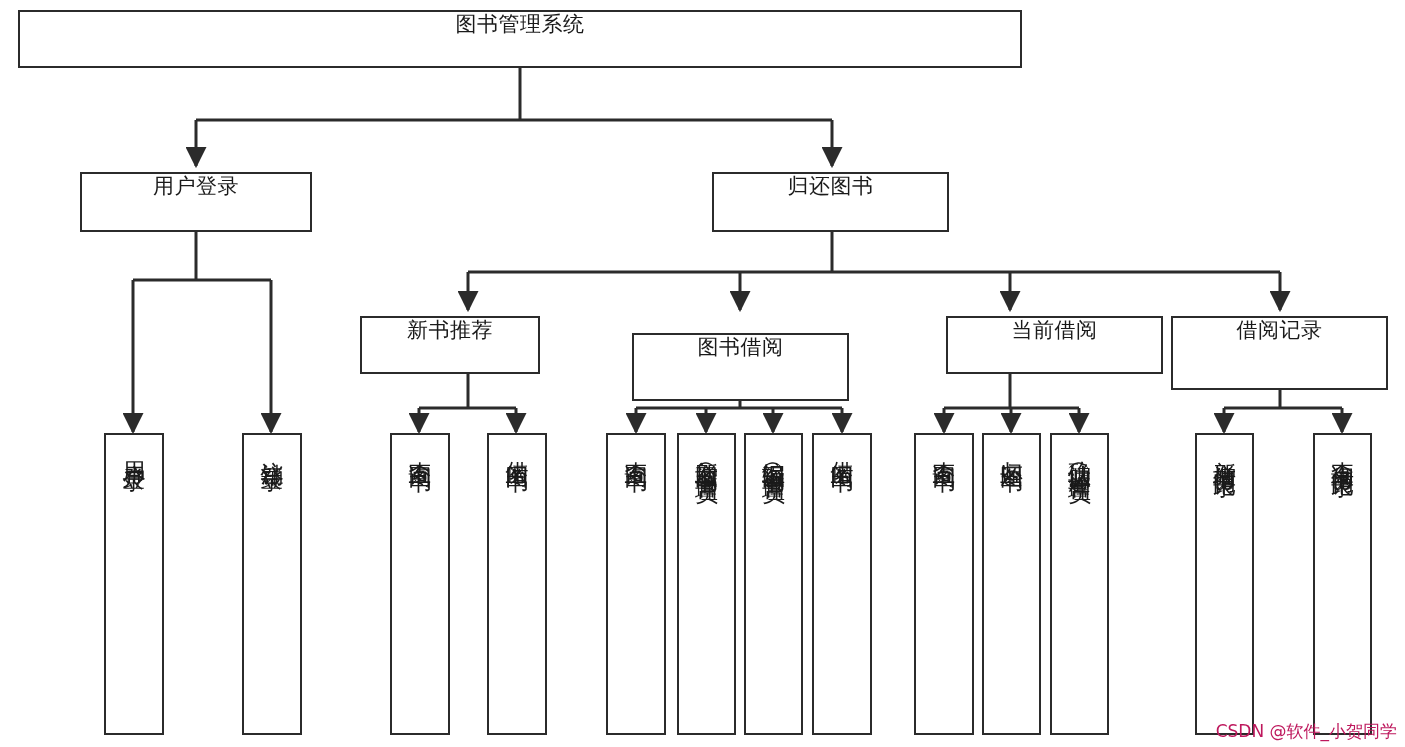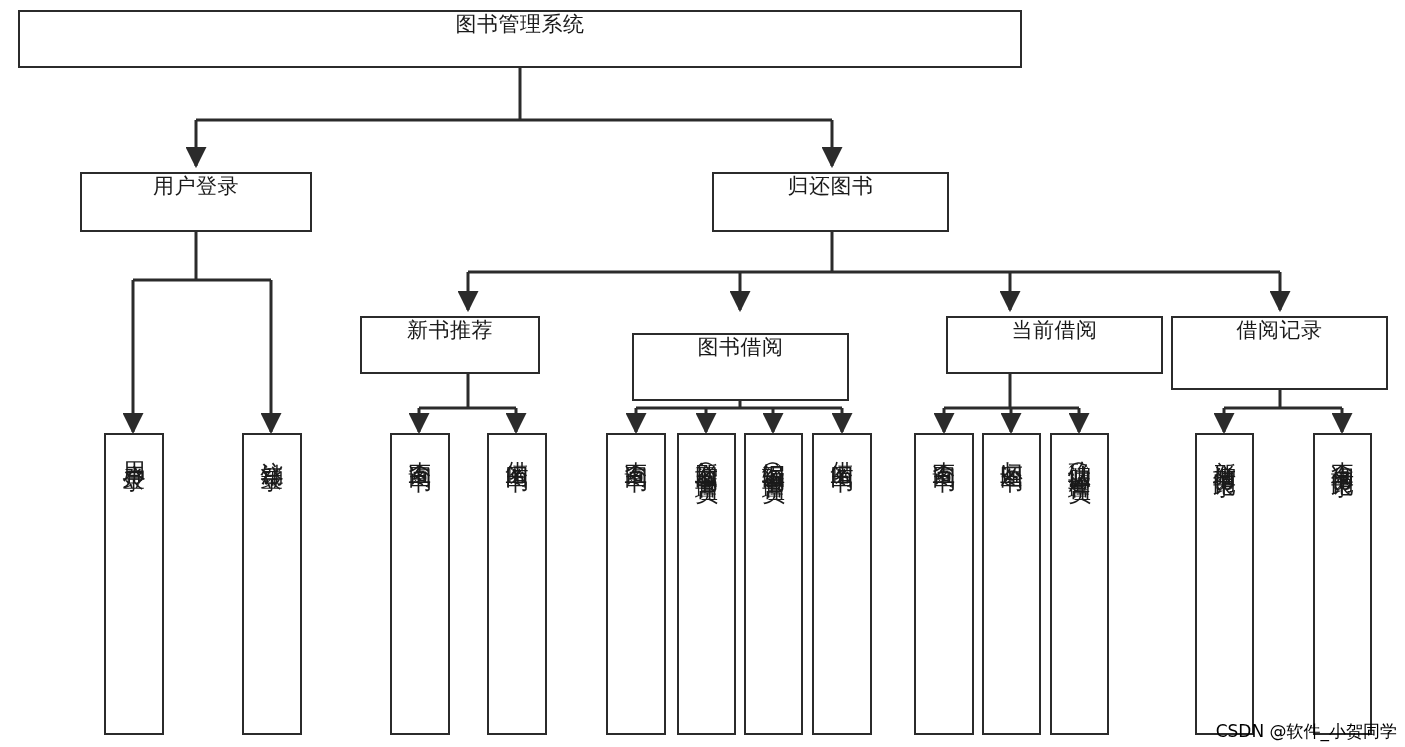--- a/index.html
+++ b/index.html
@@ -53,21 +53,21 @@
     text-orientation: upright;
     font-size: 23px;
     letter-spacing: 3px;
     line-height: 1;
   }
   .watermark {
     position: absolute;
     right: 8px;
     bottom: 4px;
     font-size: 17px;
-    color: #000000;
+    color: #be185d;
     z-index: 5;
     white-space: nowrap;
     font-family: "DejaVu Sans", "Liberation Sans", sans-serif;
   }
 </style>
 </head>
 <body>
 
 <div id="canvas">
 

